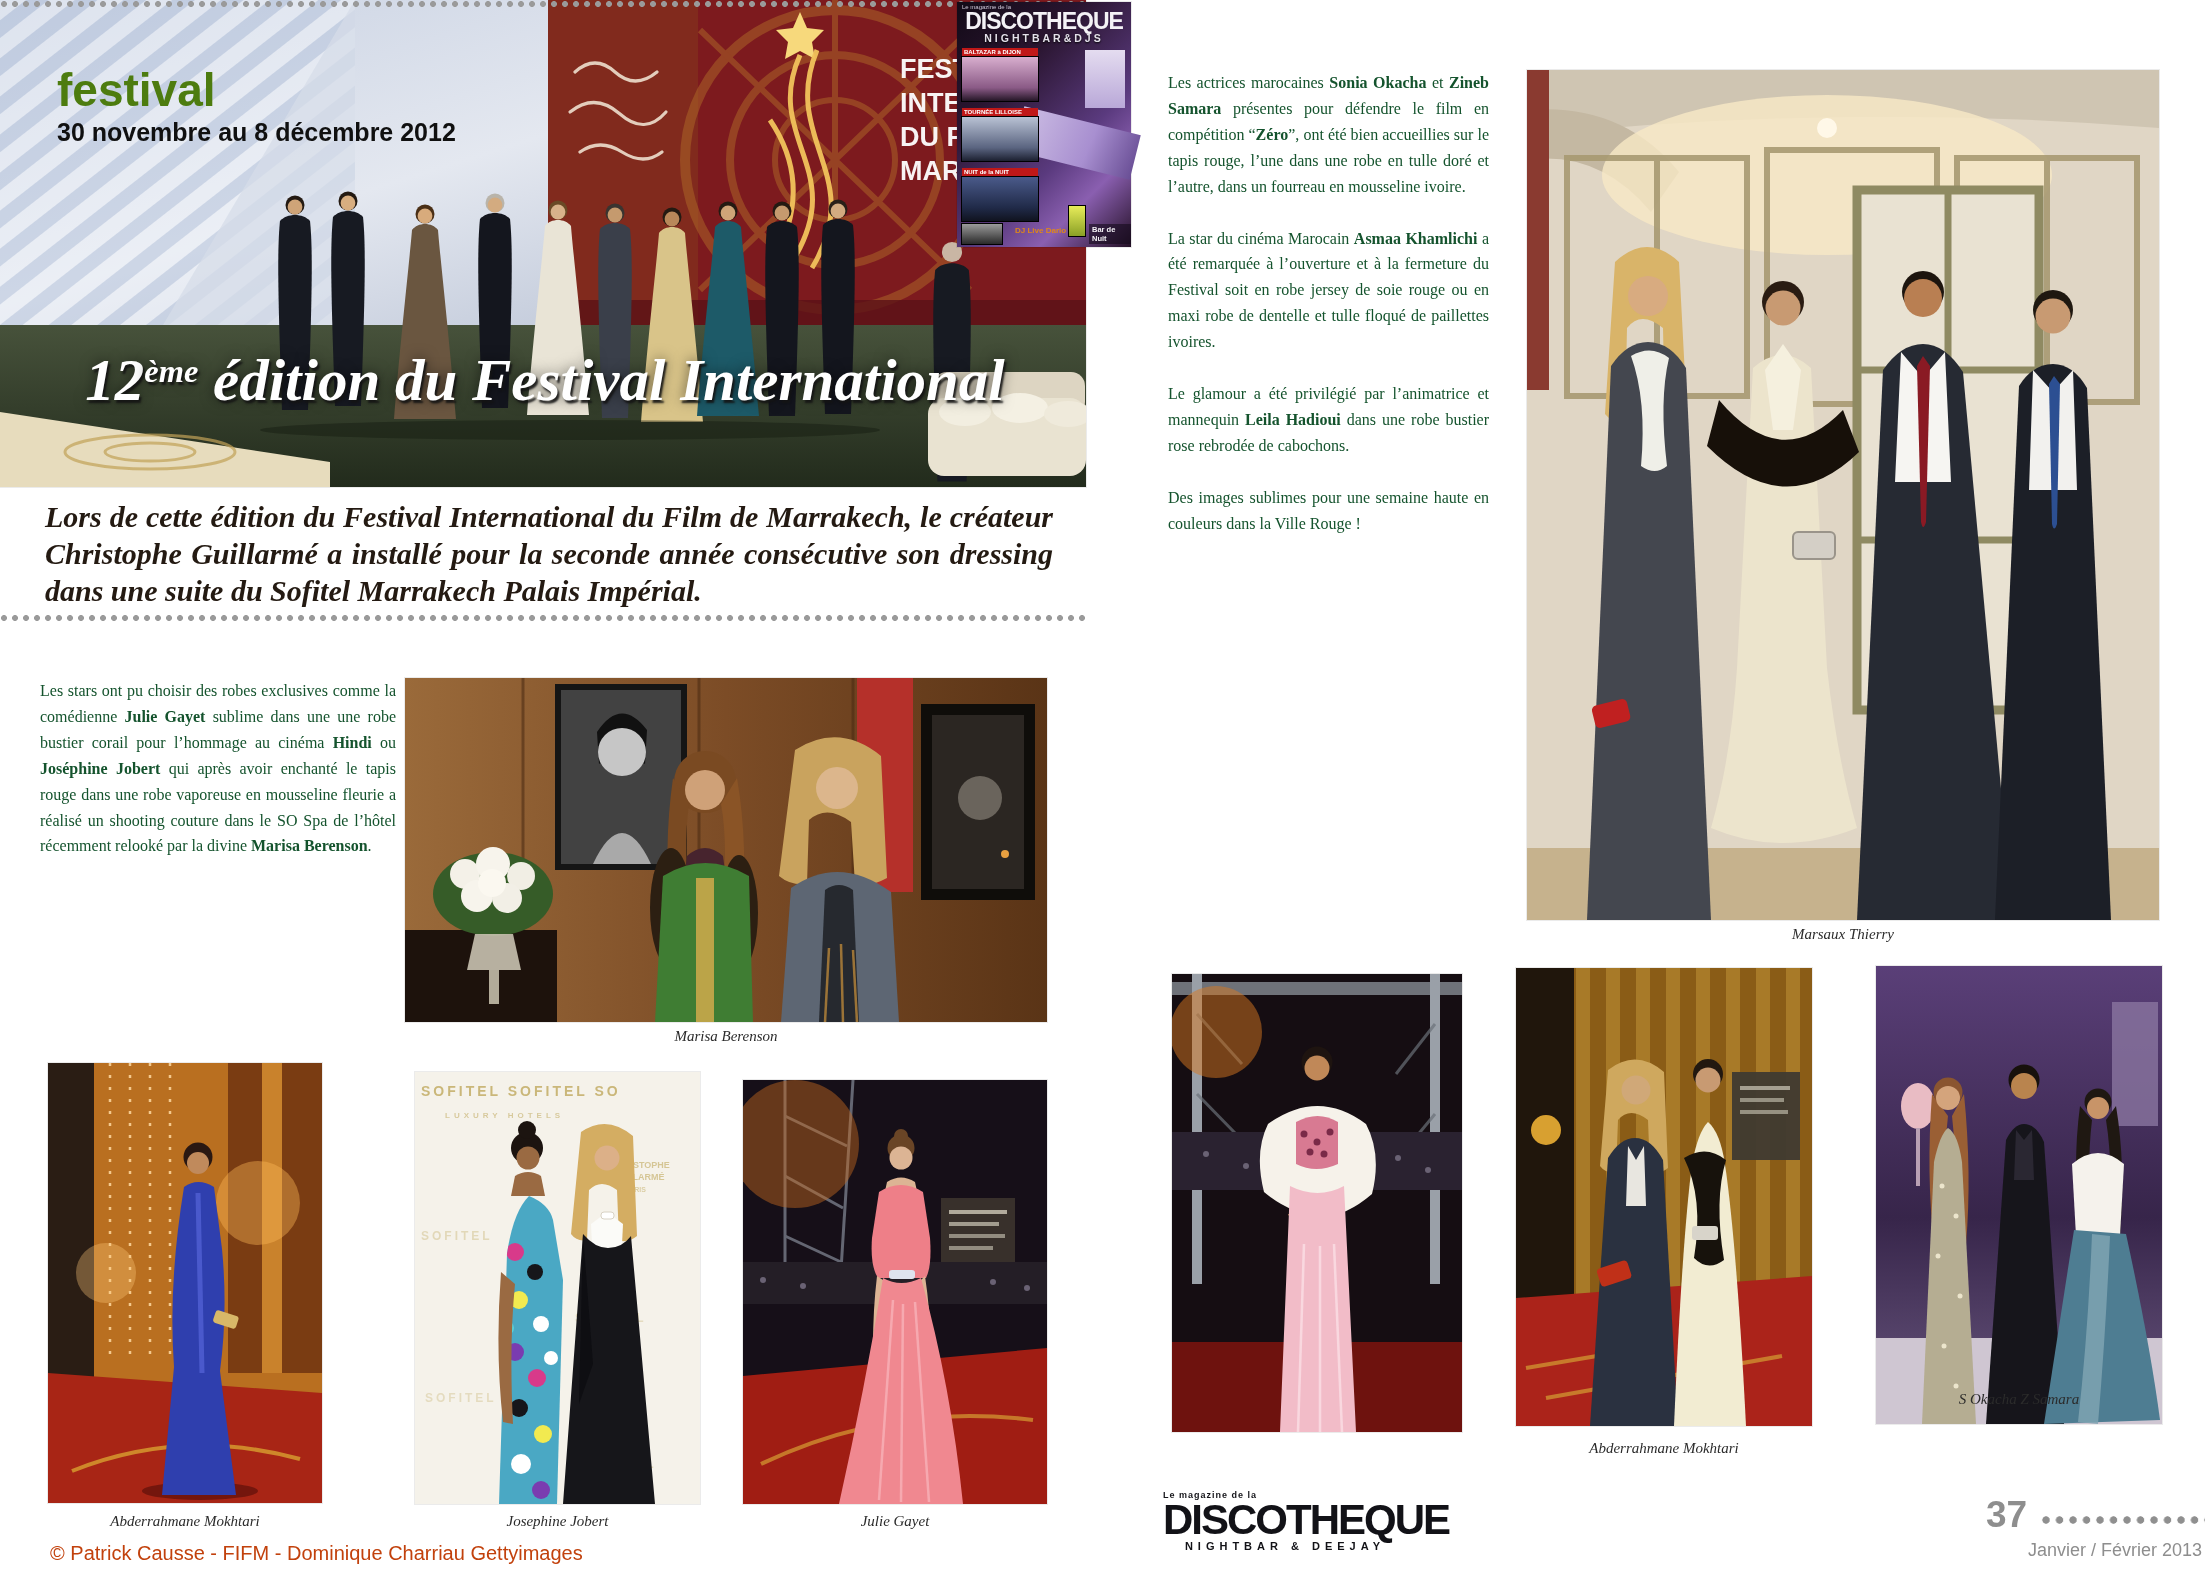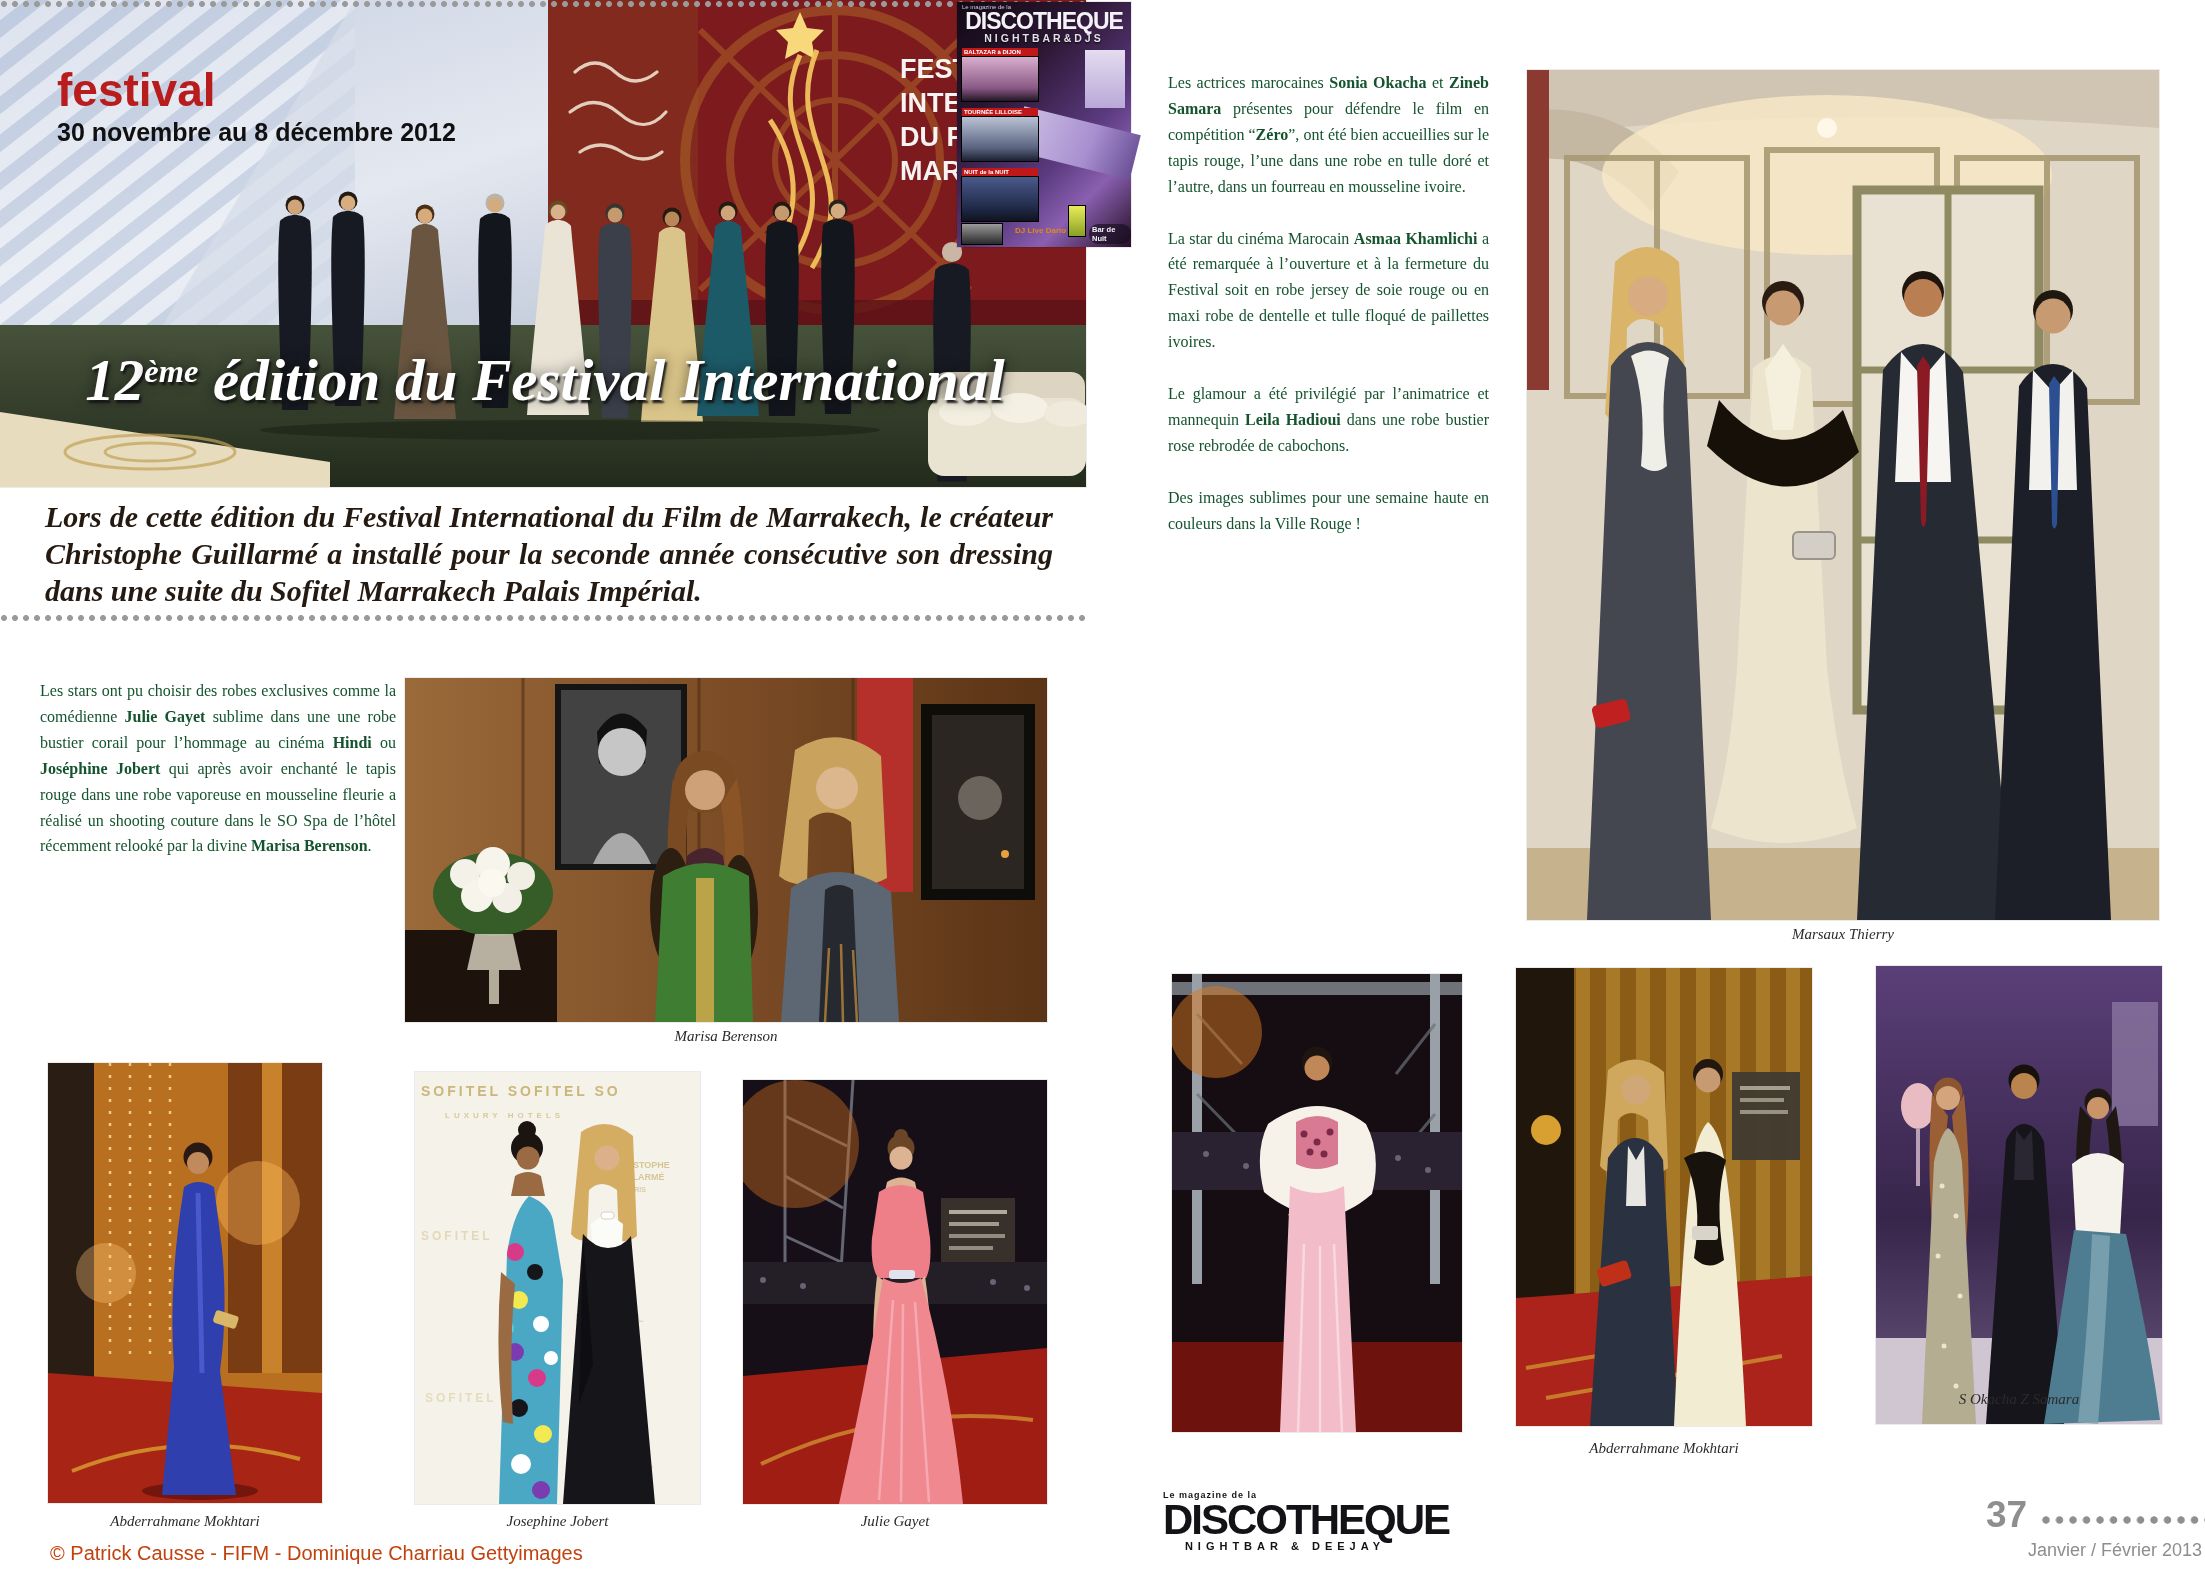--- a/index.html
+++ b/index.html
@@ -1,20 +1,20 @@
 <!DOCTYPE html>
 <html><head>
 <meta charset="utf-8">
 <style>
   html,body{margin:0;padding:0;background:#ffffff;}
   #spread{position:relative;width:2205px;height:1575px;background:#ffffff;overflow:hidden;
           font-family:"Liberation Serif","DejaVu Serif",serif;}
   .abs{position:absolute;}
   .kicker{font-family:"Liberation Sans","DejaVu Sans",sans-serif;font-weight:bold;
-          font-size:46px;line-height:44px;color:#b91c1c;letter-spacing:0;}
+          font-size:46px;line-height:44px;color:#4d7c0f;letter-spacing:0;}
   .daterange{font-family:"Liberation Sans","DejaVu Sans",sans-serif;font-weight:bold;
           font-size:25px;color:#101010;}
   .herotitle{font-style:italic;font-weight:bold;color:#ffffff;text-align:center;
           font-size:59px;line-height:66px;
           text-shadow:2px 3px 2px rgba(20,20,20,.9),0 0 14px rgba(0,0,0,.55);}
   .herotitle sup{font-size:.55em;vertical-align:18px;}
   .intro{font-style:italic;font-weight:bold;font-size:30px;line-height:37px;color:#241a12;
          text-align:justify;}
   .bodycol{font-size:16px;line-height:25.9px;color:#14532d;text-align:justify;}
   .bodycol p{margin:0 0 26px 0;}
@@ -208,21 +208,21 @@
       <div class="thumb-label">TOURNÉE LILLOISE</div>
       <div class="thumb" style="background:linear-gradient(#b9c2d4,#5a6480 70%,#1c2030);"></div>
     </div>
     <div class="abs" style="left:5px;top:166px;">
       <div class="thumb-label">NUIT de la NUIT</div>
       <div class="thumb" style="background:linear-gradient(#4a5a8a,#202a48 70%,#10131f);"></div>
     </div>
     <div class="abs" style="left:5px;top:222px;width:40px;height:20px;background:linear-gradient(#9a9a9a,#2a2a2a);box-shadow:0 0 0 1px #000;"></div>
     <div class="abs dj-label" style="left:52px;top:224px;">DJ Live Dario</div>
     <div class="abs" style="left:112px;top:204px;width:16px;height:30px;background:linear-gradient(#e8ec5a,#8aa026);box-shadow:0 0 0 1px #000;"></div>
-    <div class="abs bar-label" style="left:132px;top:222px;border-radius:9px;">Bar de Nuit</div>
+    <div class="abs bar-label" style="left:132px;top:222px;">Bar de Nuit</div>
   </div>
 
   <div class="abs intro" style="left:45px;top:498px;width:1008px;">Lors de cette édition du Festival International du Film de Marrakech, le créateur Christophe Guillarmé a installé pour la seconde année consécutive son dressing dans une suite du Sofitel Marrakech Palais Impérial.</div>
   <div class="abs dots" style="left:0;top:614px;width:1086px;"></div>
 
   <div class="abs bodycol" style="left:40px;top:678px;width:356px;">Les stars ont pu choisir des robes exclusives comme la comédienne <b>Julie Gayet</b> sublime dans une une robe bustier corail pour l’hommage au cinéma <b>Hindi</b> ou <b>Joséphine Jobert</b> qui après avoir enchanté le tapis rouge dans une robe vaporeuse en mousseline fleurie a réalisé un shooting couture dans le SO Spa de l’hôtel récemment relooké par la divine <b>Marisa Berenson</b>.</div>
 
   <svg class="abs photo" style="left:405px;top:678px;" width="642" height="344" viewBox="0 0 642 344" preserveAspectRatio="none">
     <defs>
       <linearGradient id="m-wood" x1="0" y1="0" x2="1" y2="0">

